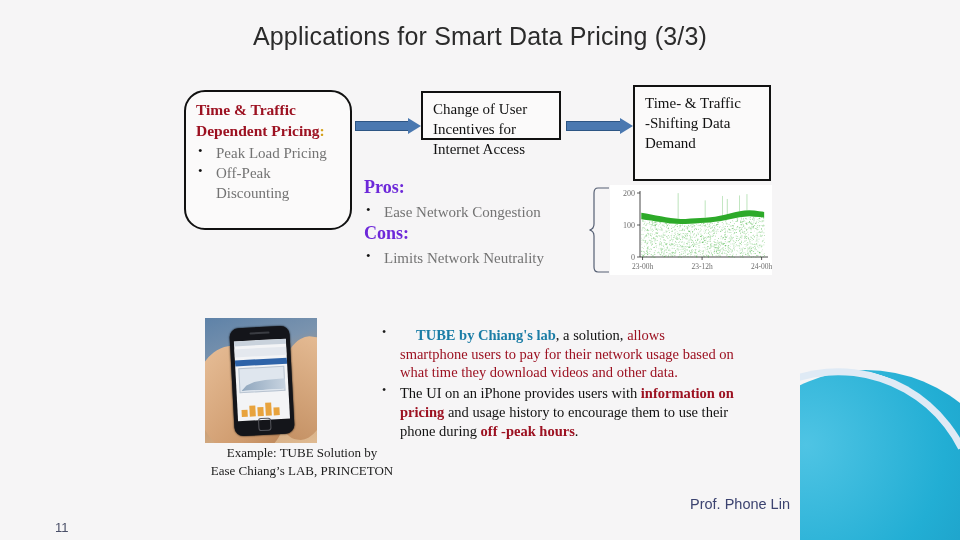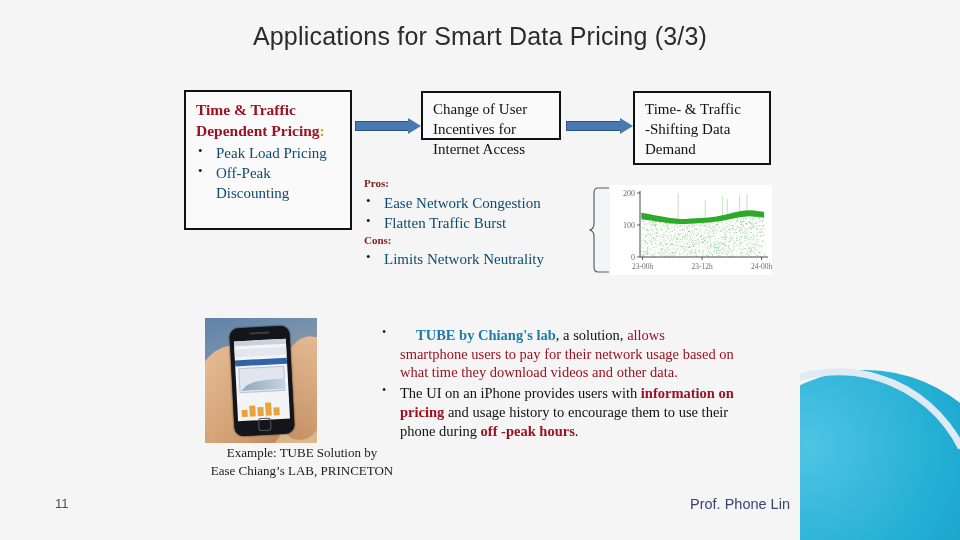--- a/index.html
+++ b/index.html
@@ -55,45 +55,45 @@
     position:absolute;left:0;top:22px;width:960px;text-align:center;
     font-size:25px;color:#2b2b2b;font-family:"Liberation Sans", sans-serif;
     letter-spacing:.2px;
   }
 
   
   .fbox{
     position:absolute;border:2.5px solid #111;background:#fbfafa;
     font-family:"Liberation Serif", serif;box-sizing:border-box;
   }
-  #box-left{left:184px;top:90px;width:168px;height:140px;padding:8px 6px 4px 10px;}
+  #box-left{left:184px;top:90px;width:168px;height:140px;padding:8px 6px 4px 10px;border-radius:21px;}
   #box-mid{left:421px;top:91px;width:140px;height:49px;padding:7px 0 0 10px;}
-  #box-right{left:633px;top:91px;width:138px;height:74px;padding:7px 0 0 10px;}
+  #box-right{left:633px;top:85px;width:138px;height:96px;padding:7px 0 0 10px;}
 
   .hdr-red{color:#9c1121;font-weight:bold;font-size:15.5px;line-height:1.33;font-family:"Liberation Serif", serif;}
   .hdr-red .colon{color:#d4a01a;}
   .serif-line{font-family:"Liberation Serif", serif;font-size:15px;color:#111;line-height:1.33;}
   .blist{list-style:none;margin:2px 0 0 0;padding:0;}
-  .blist li{position:relative;padding-left:20px;font-family:"Liberation Serif", serif;font-size:15px;color:#0c4a6e;line-height:1.34;}
+  .blist li{position:relative;padding-left:20px;font-family:"Liberation Serif", serif;font-size:15px;color:#737373;line-height:1.34;}
   .blist li:before{content:"\2022";position:absolute;left:2px;top:-1px;font-size:13px;color:#111;}
 
   
   .arrow{position:absolute;height:14px;}
   .arrow .shaft{position:absolute;left:0;top:2px;height:10px;background:#4a78b0;border:1.2px solid #2d5584;box-sizing:border-box;}
   .arrow .head{position:absolute;top:-1px;width:0;height:0;border-top:8px solid transparent;border-bottom:8px solid transparent;border-left:13px solid #4a78b0;}
   #arrow1{left:355px;top:119px;width:66px;}
   #arrow1 .shaft{width:54px;}
   #arrow1 .head{left:53px;}
   #arrow2{left:566px;top:119px;width:67px;}
   #arrow2 .shaft{width:55px;}
   #arrow2 .head{left:54px;}
 
   
   #proscons{position:absolute;left:364px;top:176px;width:250px;}
-  .pc-head{font-family:"Liberation Serif", serif;font-weight:bold;font-size:11px;color:#7f1d1d;line-height:1.32;}
+  .pc-head{font-family:"Liberation Serif", serif;font-weight:bold;font-size:18px;color:#6d28d9;line-height:1.32;}
 
   
   #brace{position:absolute;left:588px;top:186px;width:22px;height:88px;}
   #chartwrap{
     position:absolute;left:610px;top:185px;width:162px;height:90px;
     background:#ffffff;box-sizing:border-box;
   }
 
   
   #photo{
@@ -126,21 +126,21 @@
   #rightbullets{position:absolute;left:376px;top:326px;width:360px;}
   .rb{position:relative;padding-left:24px;margin-bottom:2px;
       font-family:"Liberation Serif", serif;font-size:14.5px;line-height:1.29;color:#1b1b1b;}
   .rb:before{content:"\2022";position:absolute;left:6px;top:-1px;font-size:12px;color:#1b1b1b;}
   .c-blue{color:#1b7da6;font-weight:bold;margin-left:16px;}
   .c-red{color:#9c1121;}
   .c-redb{color:#9c1121;font-weight:bold;}
   .c-black{color:#111;}
 
   
-  #pagenum{position:absolute;left:55px;top:496px;font-size:13px;color:#4a4f68;font-family:"Liberation Sans", sans-serif;}
+  #pagenum{position:absolute;left:55px;top:520px;font-size:13px;color:#4a4f68;font-family:"Liberation Sans", sans-serif;}
   #source{position:absolute;left:690px;top:494px;width:250px;font-size:14.5px;color:#3c4370;line-height:1.45;
           font-family:"Liberation Sans", sans-serif;}
 </style>
 </head>
 <body>
 
 <div id="slide">
 
   <div class="deco">
     <div class="swoosh-orange"></div>
@@ -182,21 +182,20 @@
   <div class="fbox" id="box-right">
     <div class="serif-line">Time- &amp; Traffic</div>
     <div class="serif-line">-Shifting Data</div>
     <div class="serif-line">Demand</div>
   </div>
 
   <div id="proscons">
     <div class="pc-head">Pros:</div>
     <ul class="blist">
       <li>Ease Network Congestion</li>
-      <li>Flatten Traffic Burst</li>
     </ul>
     <div class="pc-head">Cons:</div>
     <ul class="blist">
       <li>Limits Network Neutrality</li>
     </ul>
   </div>
 
   <svg id="brace" viewBox="0 0 22 88">
     <path d="M21 2 H10 Q6 2 6 7 V38 Q6 43 1.5 44 Q6 45 6 50 V81 Q6 86 10 86 H21" fill="none" stroke="#555f73" stroke-width="1.2"></path>
   </svg>

